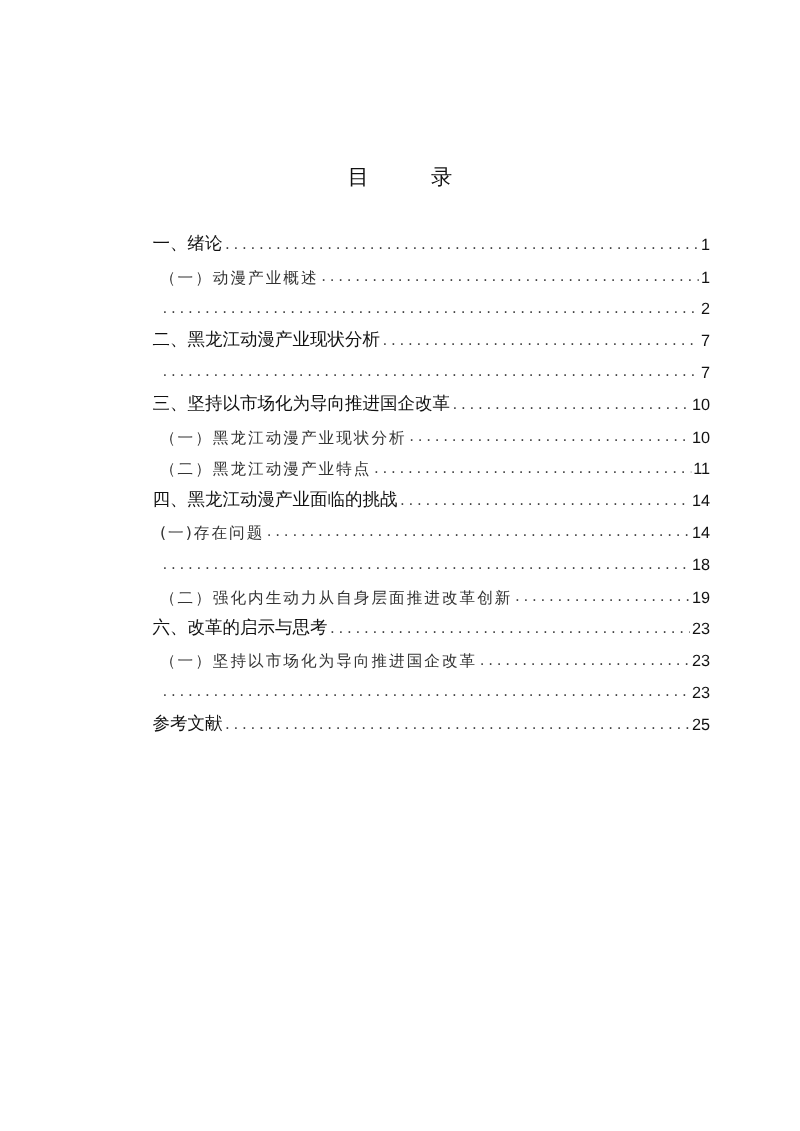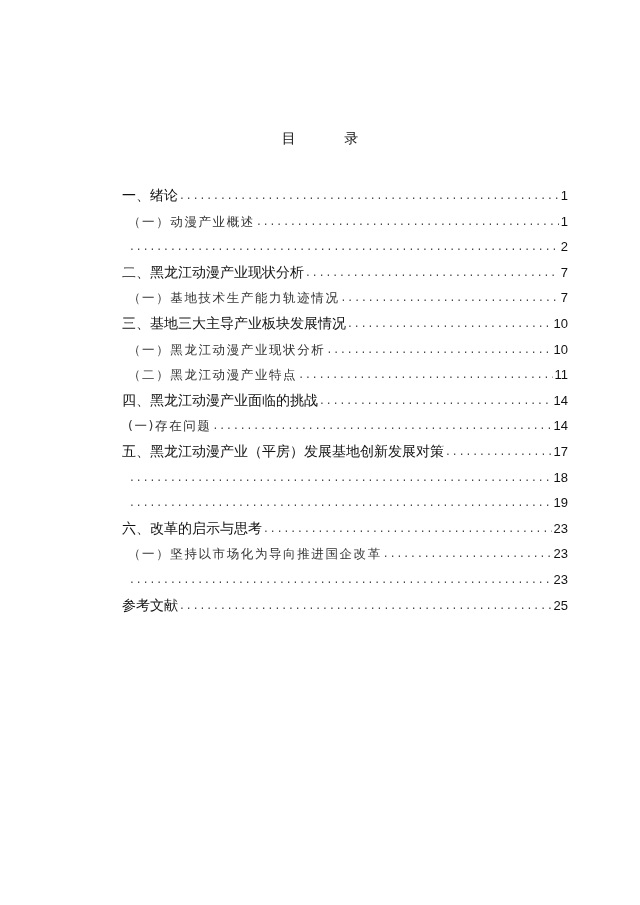--- a/index.html
+++ b/index.html
@@ -1,20 +1,20 @@
 <!DOCTYPE html>
 <html><head>
 <meta charset="utf-8">
 <style>
   html, body { margin: 0; padding: 0; background: #ffffff; }
   body { width: 640px; height: 905px; position: relative; overflow: hidden;
          font-family: "DejaVu Sans", "Liberation Sans", sans-serif; color: #1a1a1a; }
   .page { position: absolute; left: 0; top: 0; width: 640px; height: 905px; background: #fff; }
   .title { position: absolute; top: 130px; left: 0; width: 640px; text-align: center;
-           font-size: 14px; letter-spacing: 22px; padding-left: 22px; box-sizing: border-box; color: #111; }
+           font-size: 17px; letter-spacing: 22px; padding-left: 22px; box-sizing: border-box; color: #111; }
   .toc { position: absolute; top: 183px; left: 122px; width: 446px; }
   .row { display: flex; align-items: flex-start; height: 25.6px; line-height: 25.6px; white-space: nowrap; }
   .row.l1 { font-size: 14px; color: #111; }
   .row.l2 { font-size: 12.5px; color: #333; padding-left: 6px; letter-spacing: 1.6px; }
   .row .label { flex: 0 0 auto; }
   .row .dots { flex: 1 1 auto; overflow: hidden; margin: 0 2px; color: #444; letter-spacing: 3px; font-size: 12px; }
   .row .dots::before { content: "...................................................................................................................................................."; }
   .row .page-num { flex: 0 0 auto; font-family: "Liberation Sans", sans-serif; font-size: 13px; color: #111; letter-spacing: 0; }
 </style>
 </head>
@@ -37,26 +37,25 @@
     <div class="row l2">
         <span class="dots"></span>
         <span class="page-num">2</span>
       </div>
     <div class="row l1">
         <span class="label">二、黑龙江动漫产业现状分析</span>
         <span class="dots"></span>
         <span class="page-num">7</span>
       </div>
     <div class="row l2">
-        <span class="label">（一）基地技术生产能力轨迹情况</span>
         <span class="dots"></span>
         <span class="page-num">7</span>
       </div>
     <div class="row l1">
-        <span class="label">三、基地三大主导产业板块发展情况</span>
+        <span class="label">三、坚持以市场化为导向推进国企改革</span>
         <span class="dots"></span>
         <span class="page-num">10</span>
       </div>
     <div class="row l2">
         <span class="label">（一）黑龙江动漫产业现状分析</span>
         <span class="dots"></span>
         <span class="page-num">10</span>
       </div>
     <div class="row l2">
         <span class="label">（二）黑龙江动漫产业特点</span>
@@ -66,30 +65,26 @@
     <div class="row l1">
         <span class="label">四、黑龙江动漫产业面临的挑战</span>
         <span class="dots"></span>
         <span class="page-num">14</span>
       </div>
     <div class="row l2">
         <span class="label">(一)存在问题</span>
         <span class="dots"></span>
         <span class="page-num">14</span>
       </div>
-    <div class="row l1">
-        <span class="label">五、黑龙江动漫产业（平房）发展基地创新发展对策</span>
-        <span class="dots"></span>
-        <span class="page-num">17</span>
-      </div>
     <div class="row l2">
         <span class="dots"></span>
         <span class="page-num">18</span>
       </div>
     <div class="row l2">
+        <span class="label">（二）强化内生动力从自身层面推进改革创新</span>
         <span class="dots"></span>
         <span class="page-num">19</span>
       </div>
     <div class="row l1">
         <span class="label">六、改革的启示与思考</span>
         <span class="dots"></span>
         <span class="page-num">23</span>
       </div>
     <div class="row l2">
         <span class="label">（一）坚持以市场化为导向推进国企改革</span>

